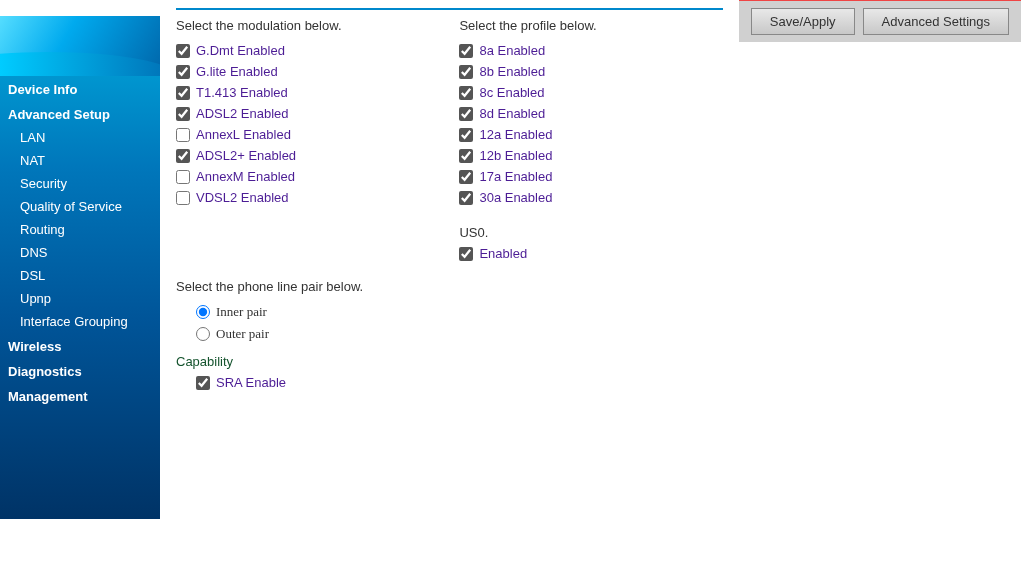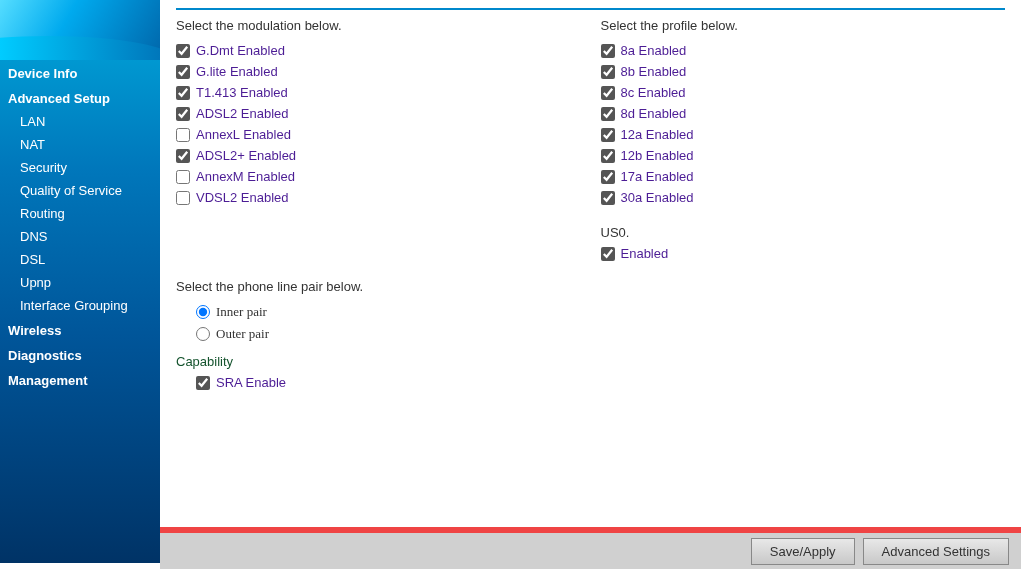--- a/index.html
+++ b/index.html
@@ -3,23 +3,24 @@
   <meta charset="utf-8">
   <style>
     * { margin: 0; padding: 0; box-sizing: border-box; }
     body { font-family: Arial, sans-serif; font-size: 13px; background: #fff; display: flex; width: 1021px; height: 569px; overflow: hidden; }
 
     
     #sidebar {
       width: 160px;
       min-width: 160px;
       background: linear-gradient(to bottom, #00aadd 0%, #0077bb 30%, #005599 60%, #003366 100%);
-      height: 563px;
+      height: 503px;
       overflow: hidden;
       position: relative;
+      margin-top: 16px;
     }
     #sidebar .logo-area {
       height: 60px;
       background: linear-gradient(135deg, #00ccff 0%, #0088cc 50%, #005599 100%);
       display: flex;
       align-items: center;
       justify-content: center;
       overflow: hidden;
     }
     .logo-wave {
@@ -45,21 +46,20 @@
       display: block;
       text-decoration: none;
     }
     .nav-item.top-level { font-weight: bold; padding-top: 6px; }
     .nav-item.sub-level { padding-left: 20px; font-weight: normal; }
 
     
     #main {
       flex: 1;
       display: flex;
-      flex-direction: column;
       background: #fff;
       height: 569px;
       overflow: hidden;
     }
 
     #content {
       flex: 1;
       padding: 8px 16px;
       overflow-y: auto;
     }
@@ -113,21 +113,21 @@
 
     
     #footer {
       height: 42px;
       background: #d0d0d0;
       display: flex;
       align-items: center;
       justify-content: flex-end;
       padding: 0 12px;
       gap: 8px;
-      border-top: 6px solid #ef4444;
+      border-top: 1px solid #ef4444;
     }
     .footer-btn {
       padding: 5px 18px;
       font-size: 13px;
       background: linear-gradient(to bottom, #e8e8e8, #c8c8c8);
       border: 1px solid #888;
       cursor: pointer;
       color: #333;
     }
 

